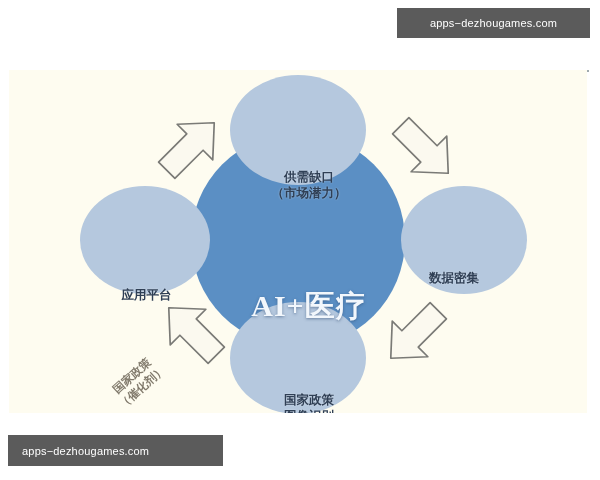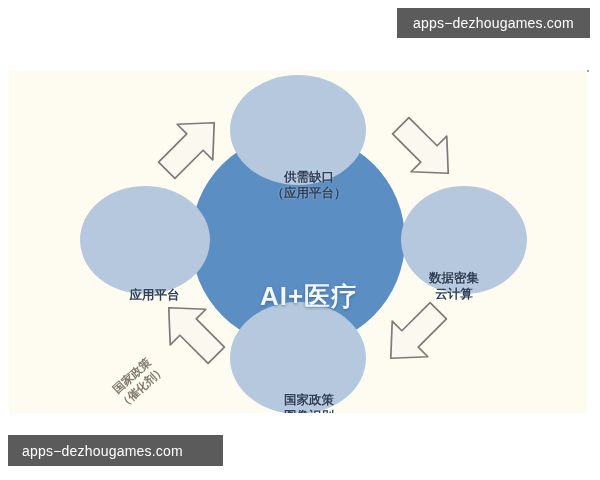--- a/index.html
+++ b/index.html
@@ -13,21 +13,21 @@
     position: relative;
     overflow: hidden;
     font-family: "Liberation Sans", "DejaVu Sans", sans-serif;
   }
 
   
   .watermark {
     position: absolute;
     background: #5b5b5b;
     color: #ffffff;
-    font-size: 14px;
+    font-size: 11px;
     letter-spacing: 0.2px;
     display: flex;
     align-items: center;
     justify-content: center;
     white-space: nowrap;
     font-family: "Liberation Sans", sans-serif;
   }
   #wm-top {
     right: 10px;
     top: 8px;
@@ -70,35 +70,36 @@
   }
 
   
   .node-label {
     position: absolute;
     text-align: center;
     color: #2f3f55;
     font-size: 12.5px;
     line-height: 16px;
     font-weight: bold;
-    font-family: Liberation Sans, sans-serif;
+    font-family: Liberation Serif, serif;
     pointer-events: none;
     text-shadow: 0 0 2px rgba(255,255,255,0.45);
   }
   .node-label.center {
     color: #f2f7fc;
-    font-size: 26px;
+    font-size: 30px;
     font-weight: bold;
     letter-spacing: 1px;
     text-shadow: 0 1px 3px rgba(40,70,110,0.55);
+    margin-top: 10px;
   }
   #label-top    { left: 230px; top: 99px;  width: 140px; }
   #label-right  { left: 380px; top: 200px; width: 130px; }
   #label-bottom { left: 230px; top: 322px; width: 140px; }
-  #label-left   { left: 78px;  top: 217px; width: 135px; }
+  #label-left   { left: 70px;  top: 217px; width: 135px; }
   #label-center { left: 215px; top: 218px; width: 170px; }
 
   
   #policy-caption {
     position: absolute;
     left: 88px;
     top: 322px;
     width: 92px;
     color: #6c6456;
     font-size: 11.5px;
@@ -145,26 +146,25 @@
       <path d="M -30 -11 L 8 -11 L 8 -24 L 34 0 L 8 24 L 8 11 L -30 11 Z" fill="#fbf9ef" stroke="#7a7a76" stroke-width="1.6" stroke-linejoin="round"></path>
     </g>
 
     <g transform="translate(407,263) rotate(135) scale(1.05)">
       <path d="M -30 -11 L 8 -11 L 8 -24 L 34 0 L 8 24 L 8 11 L -30 11 Z" fill="#fbf9ef" stroke="#7a7a76" stroke-width="1.6" stroke-linejoin="round"></path>
     </g>
   </svg>
 
   <div class="node-label" id="label-top">
     <div>供需缺口</div>
-    <div>（应用平台）</div>
+    <div>（市场潜力）</div>
   </div>
 
   <div class="node-label" id="label-right">
     <div>数据密集</div>
-    <div>云计算</div>
   </div>
 
   <div class="node-label" id="label-bottom">
     <div>国家政策</div>
     <div>图像识别</div>
 
   </div>
 
   <div class="node-label" id="label-left">
     <div>应用平台</div>

